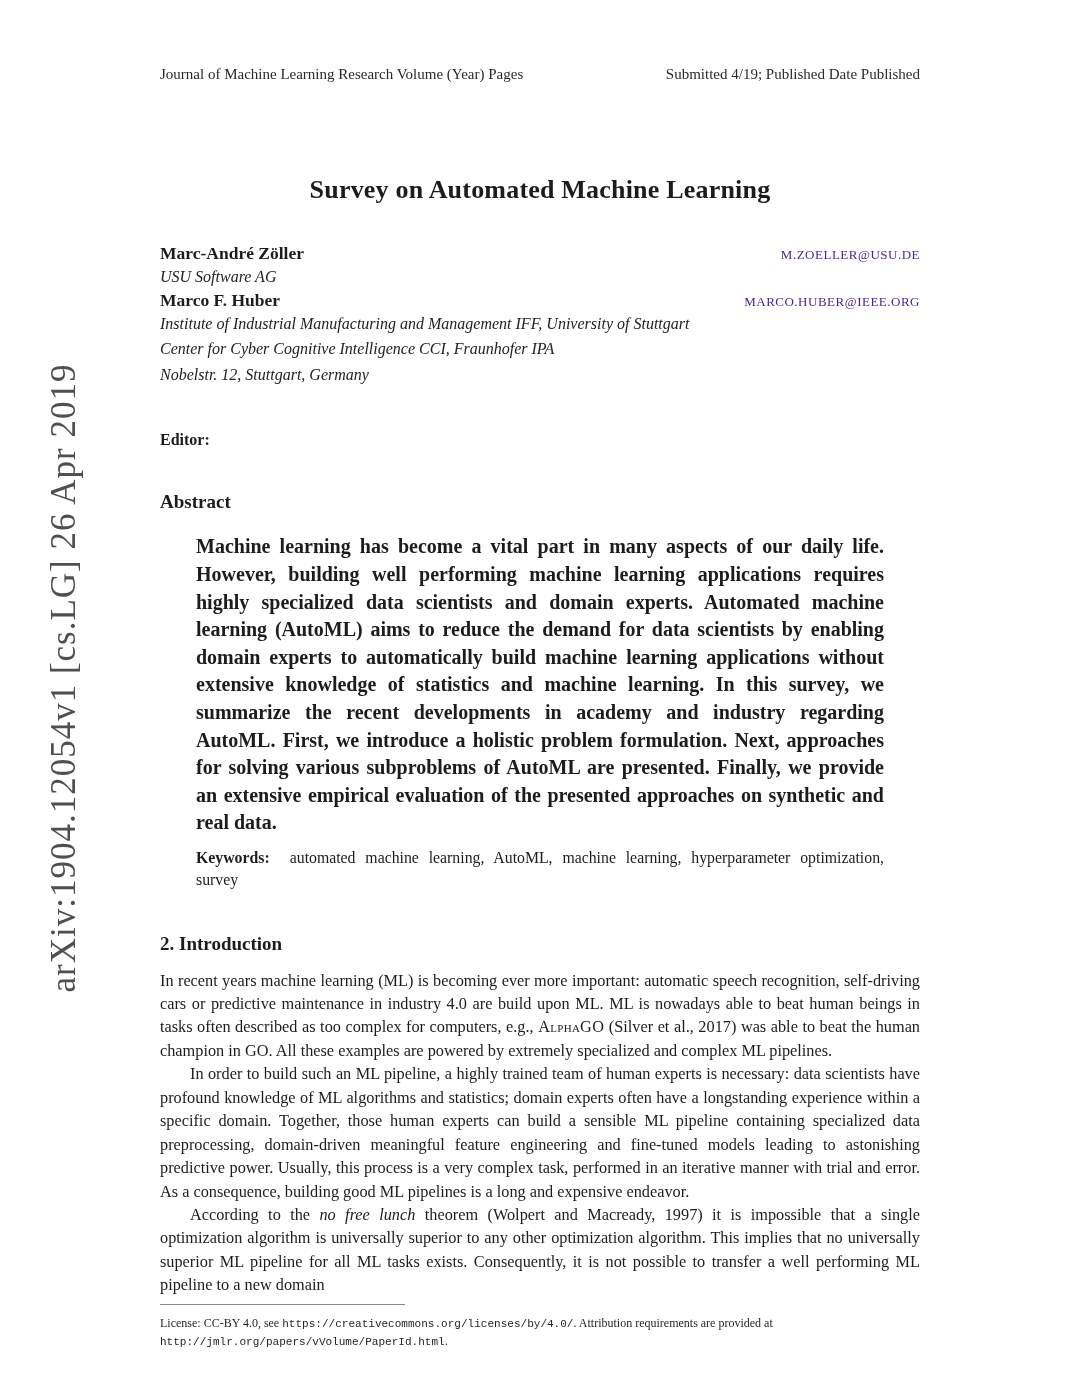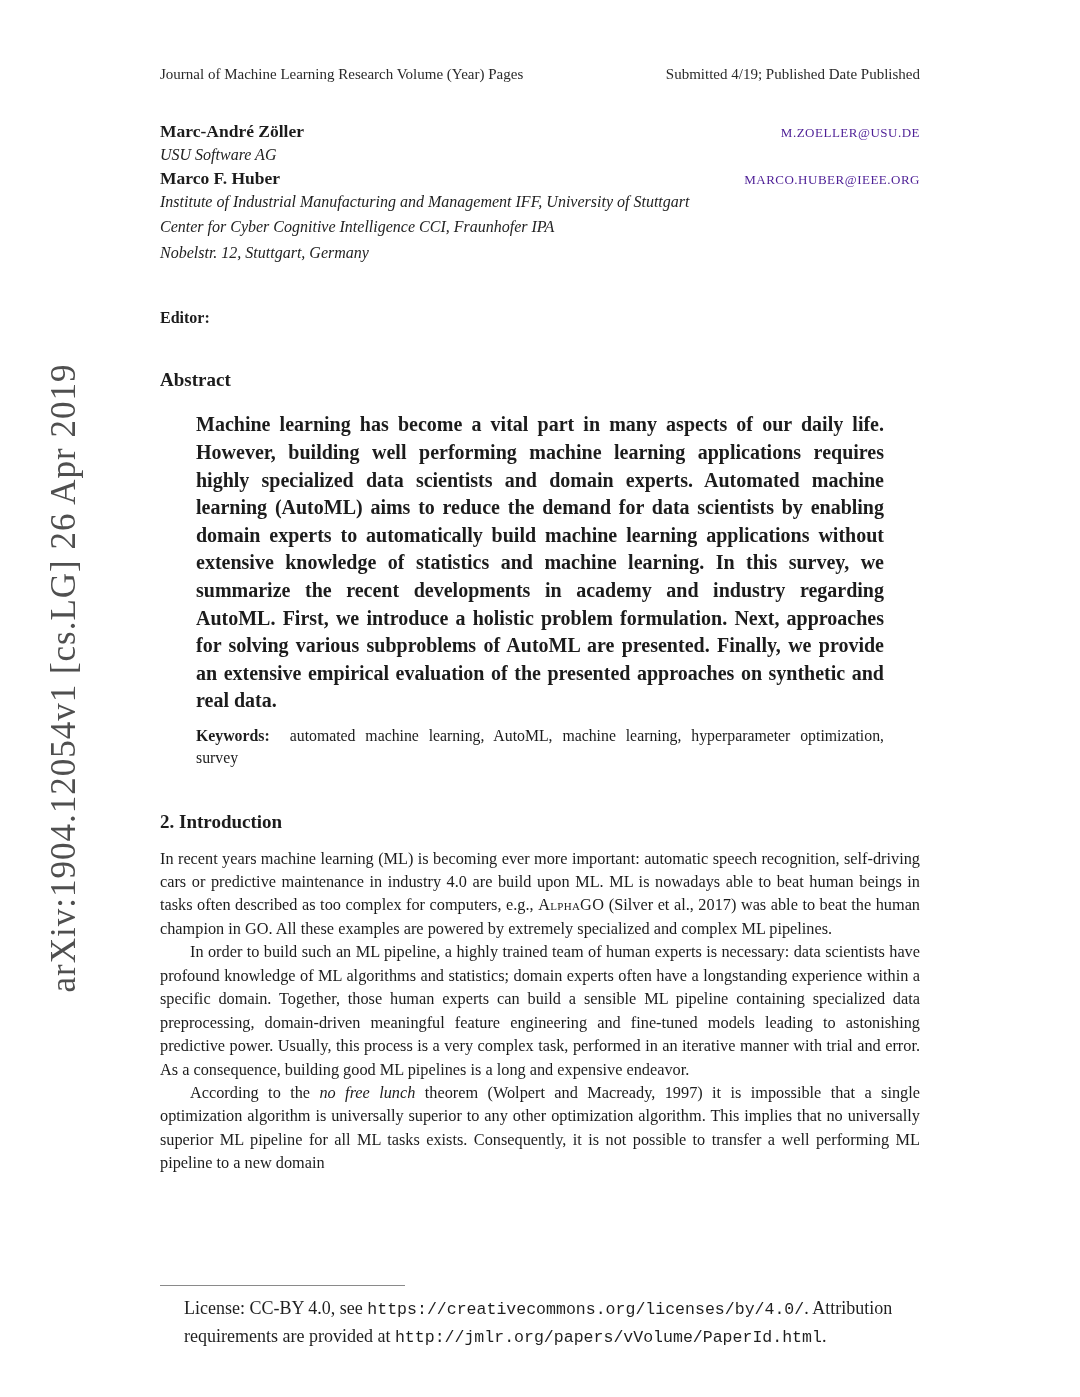--- a/index.html
+++ b/index.html
@@ -59,21 +59,21 @@
   .indent { text-indent:30px; }
 
   .seg-italic { font-style:italic; }
   .seg-smallcaps { font-variant:small-caps; letter-spacing:0.3px; }
   .seg-bold { font-weight:bold; margin-right:20px; }
   .seg-mono { font-family:"Liberation Mono","DejaVu Sans Mono",monospace; font-size:0.92em; }
 
   .footer { position:absolute; left:160px; right:160px; bottom:46px; }
   .footnote-rule { width:245px; border-top:1px solid #8a8a8a; margin-bottom:9px; }
   .copyright { font-size:13.5px; margin-bottom:7px; }
-  .license { font-size:18px; line-height:1.5; color:#1f1f1f;margin-left:24px; }
+  .license { font-size:12px; line-height:1.5; color:#1f1f1f; }
 
   .watermark {
     position:absolute;
     top:678px; left:64px;
     transform:translate(-50%,-50%) rotate(-90deg);
     white-space:nowrap;
     font-size:35px;
     color:#4f4f4f;
     letter-spacing:1px;
     font-family:"Liberation Serif","DejaVu Serif",serif;
@@ -86,20 +86,21 @@
 
   <div class="watermark">arXiv:1904.12054v1  [cs.LG]  26 Apr 2019</div>
 
   <div class="content">
 
     <div class="header-row">
       <span>Journal of Machine Learning Research Volume (Year) Pages</span>
       <span>Submitted 4/19; Published Date Published</span>
     </div>
 
+    <h1 class="title">Survey on Automated Machine Learning</h1>
 
     <div class="authors" id="authors">
         <div class="author">
           <div class="author-row">
             <span class="author-name">Marc-André Zöller</span>
             <span class="author-email">M.ZOELLER@USU.DE</span>
           </div>
           <div class="affiliation">USU Software AG</div>
         </div>
         <div class="author">

